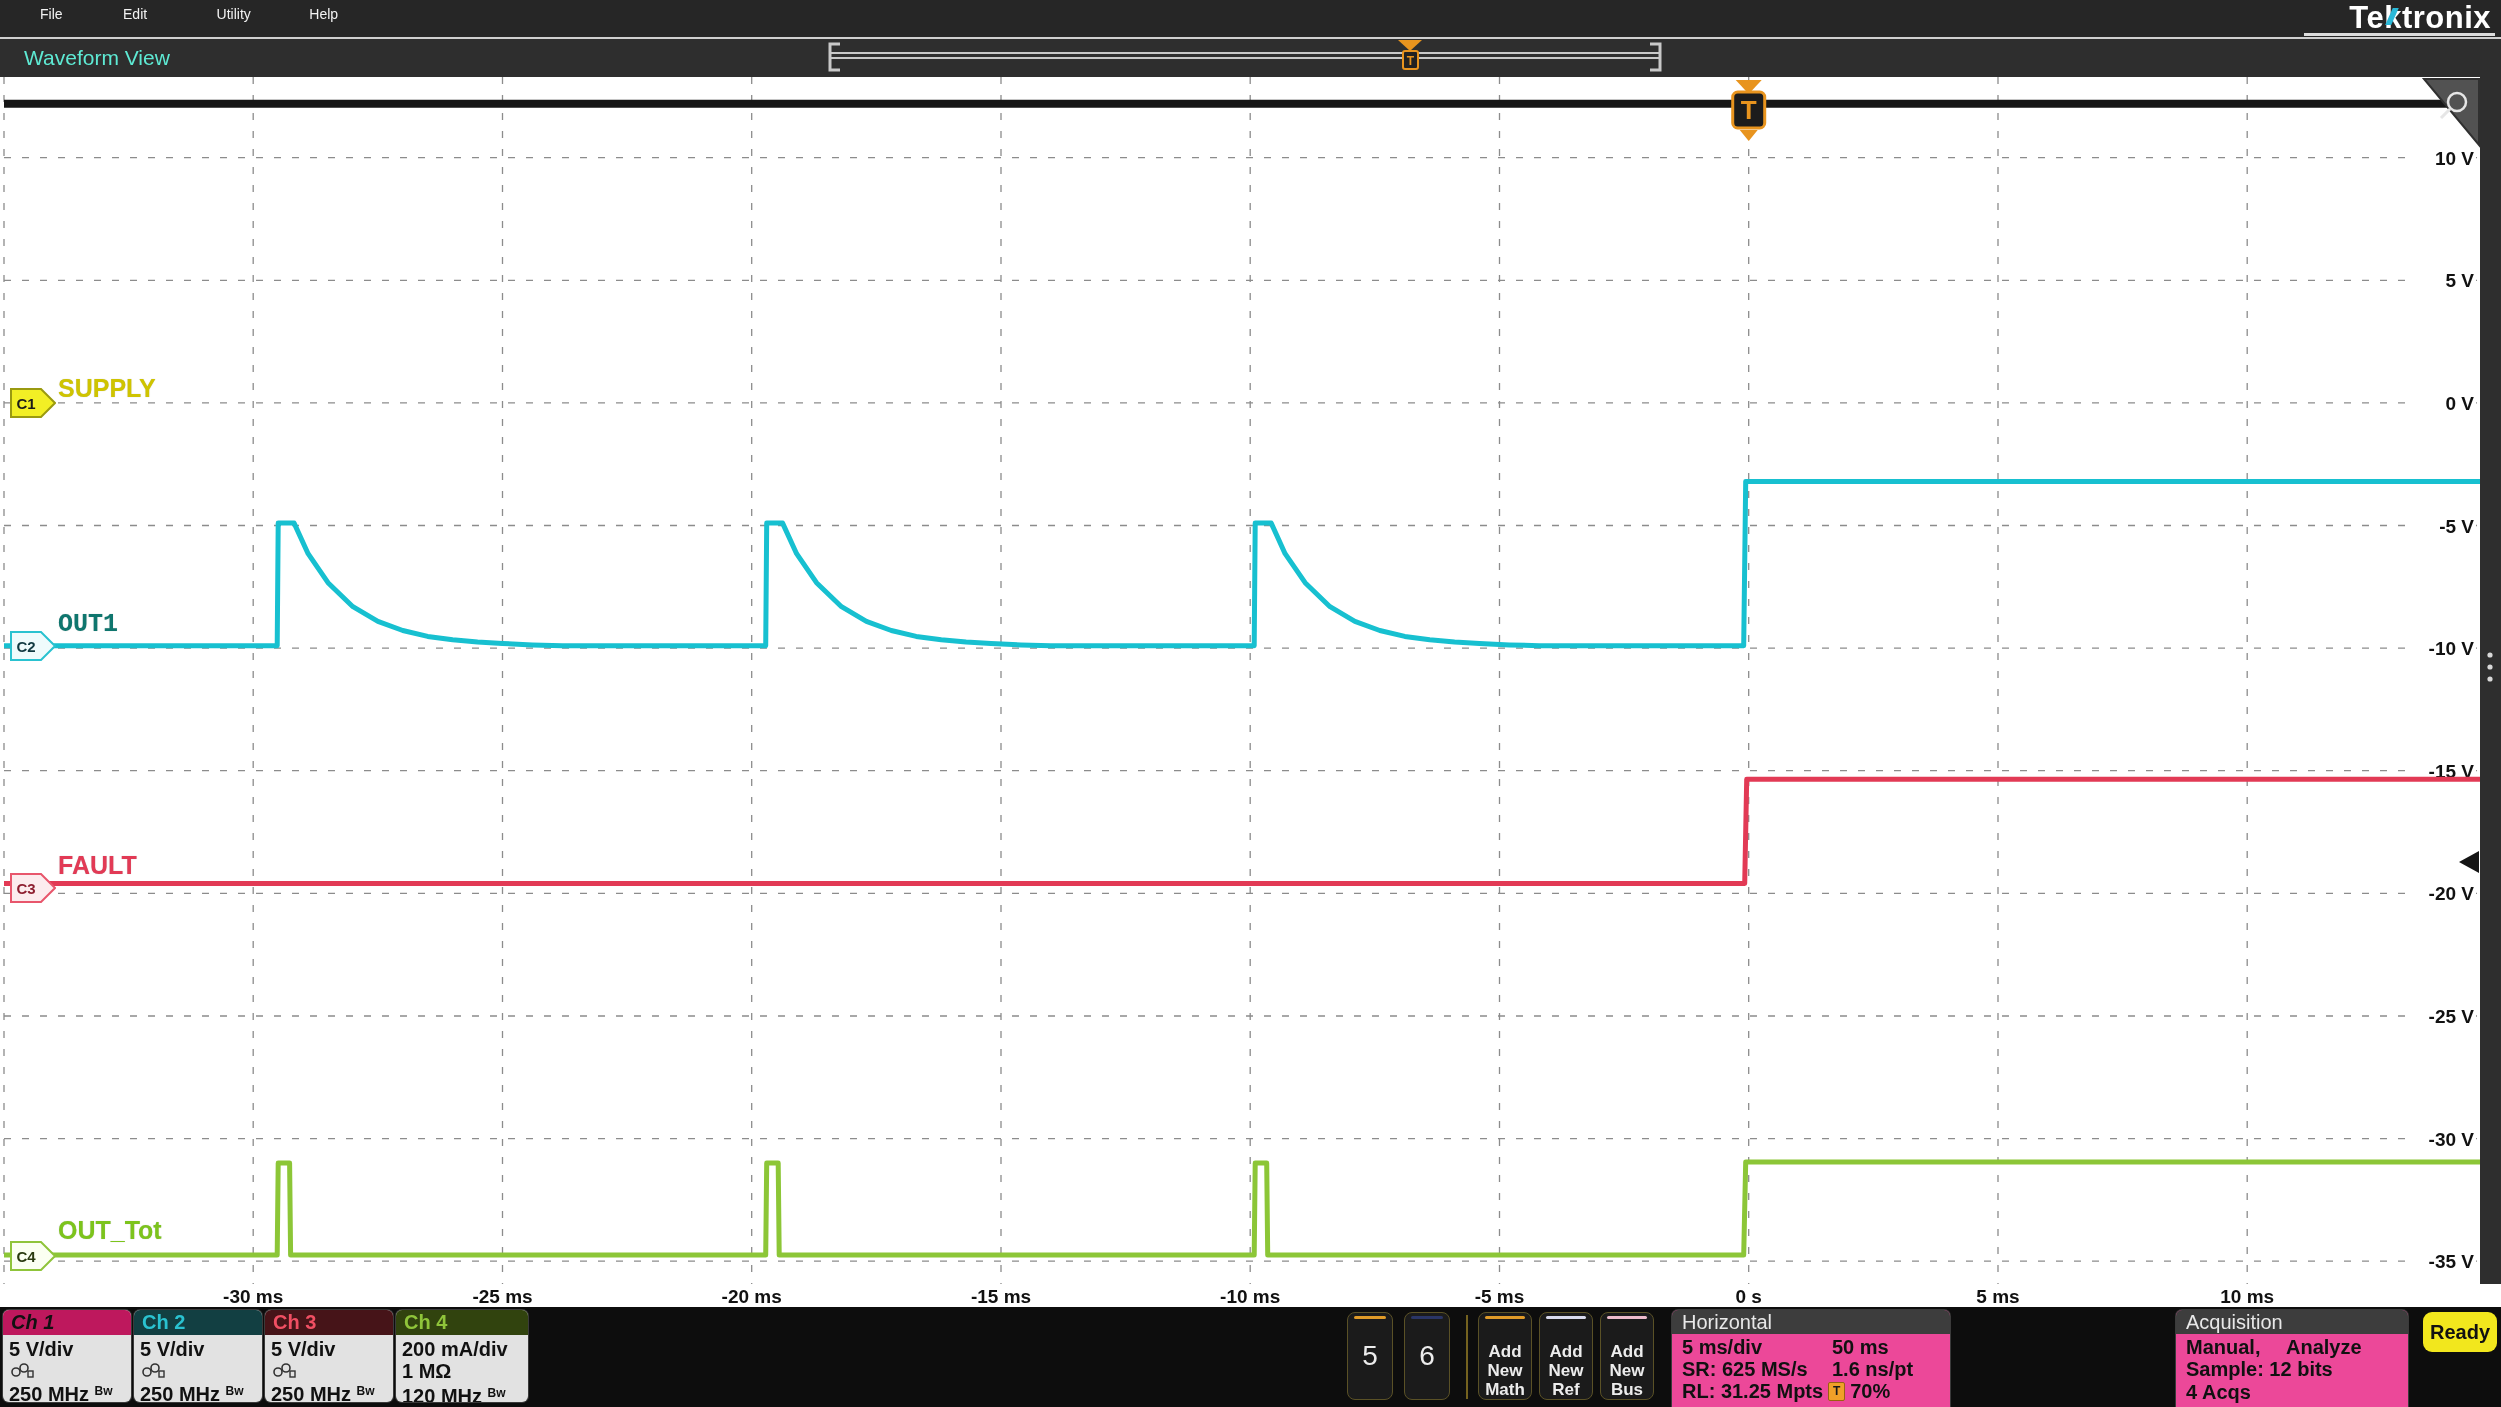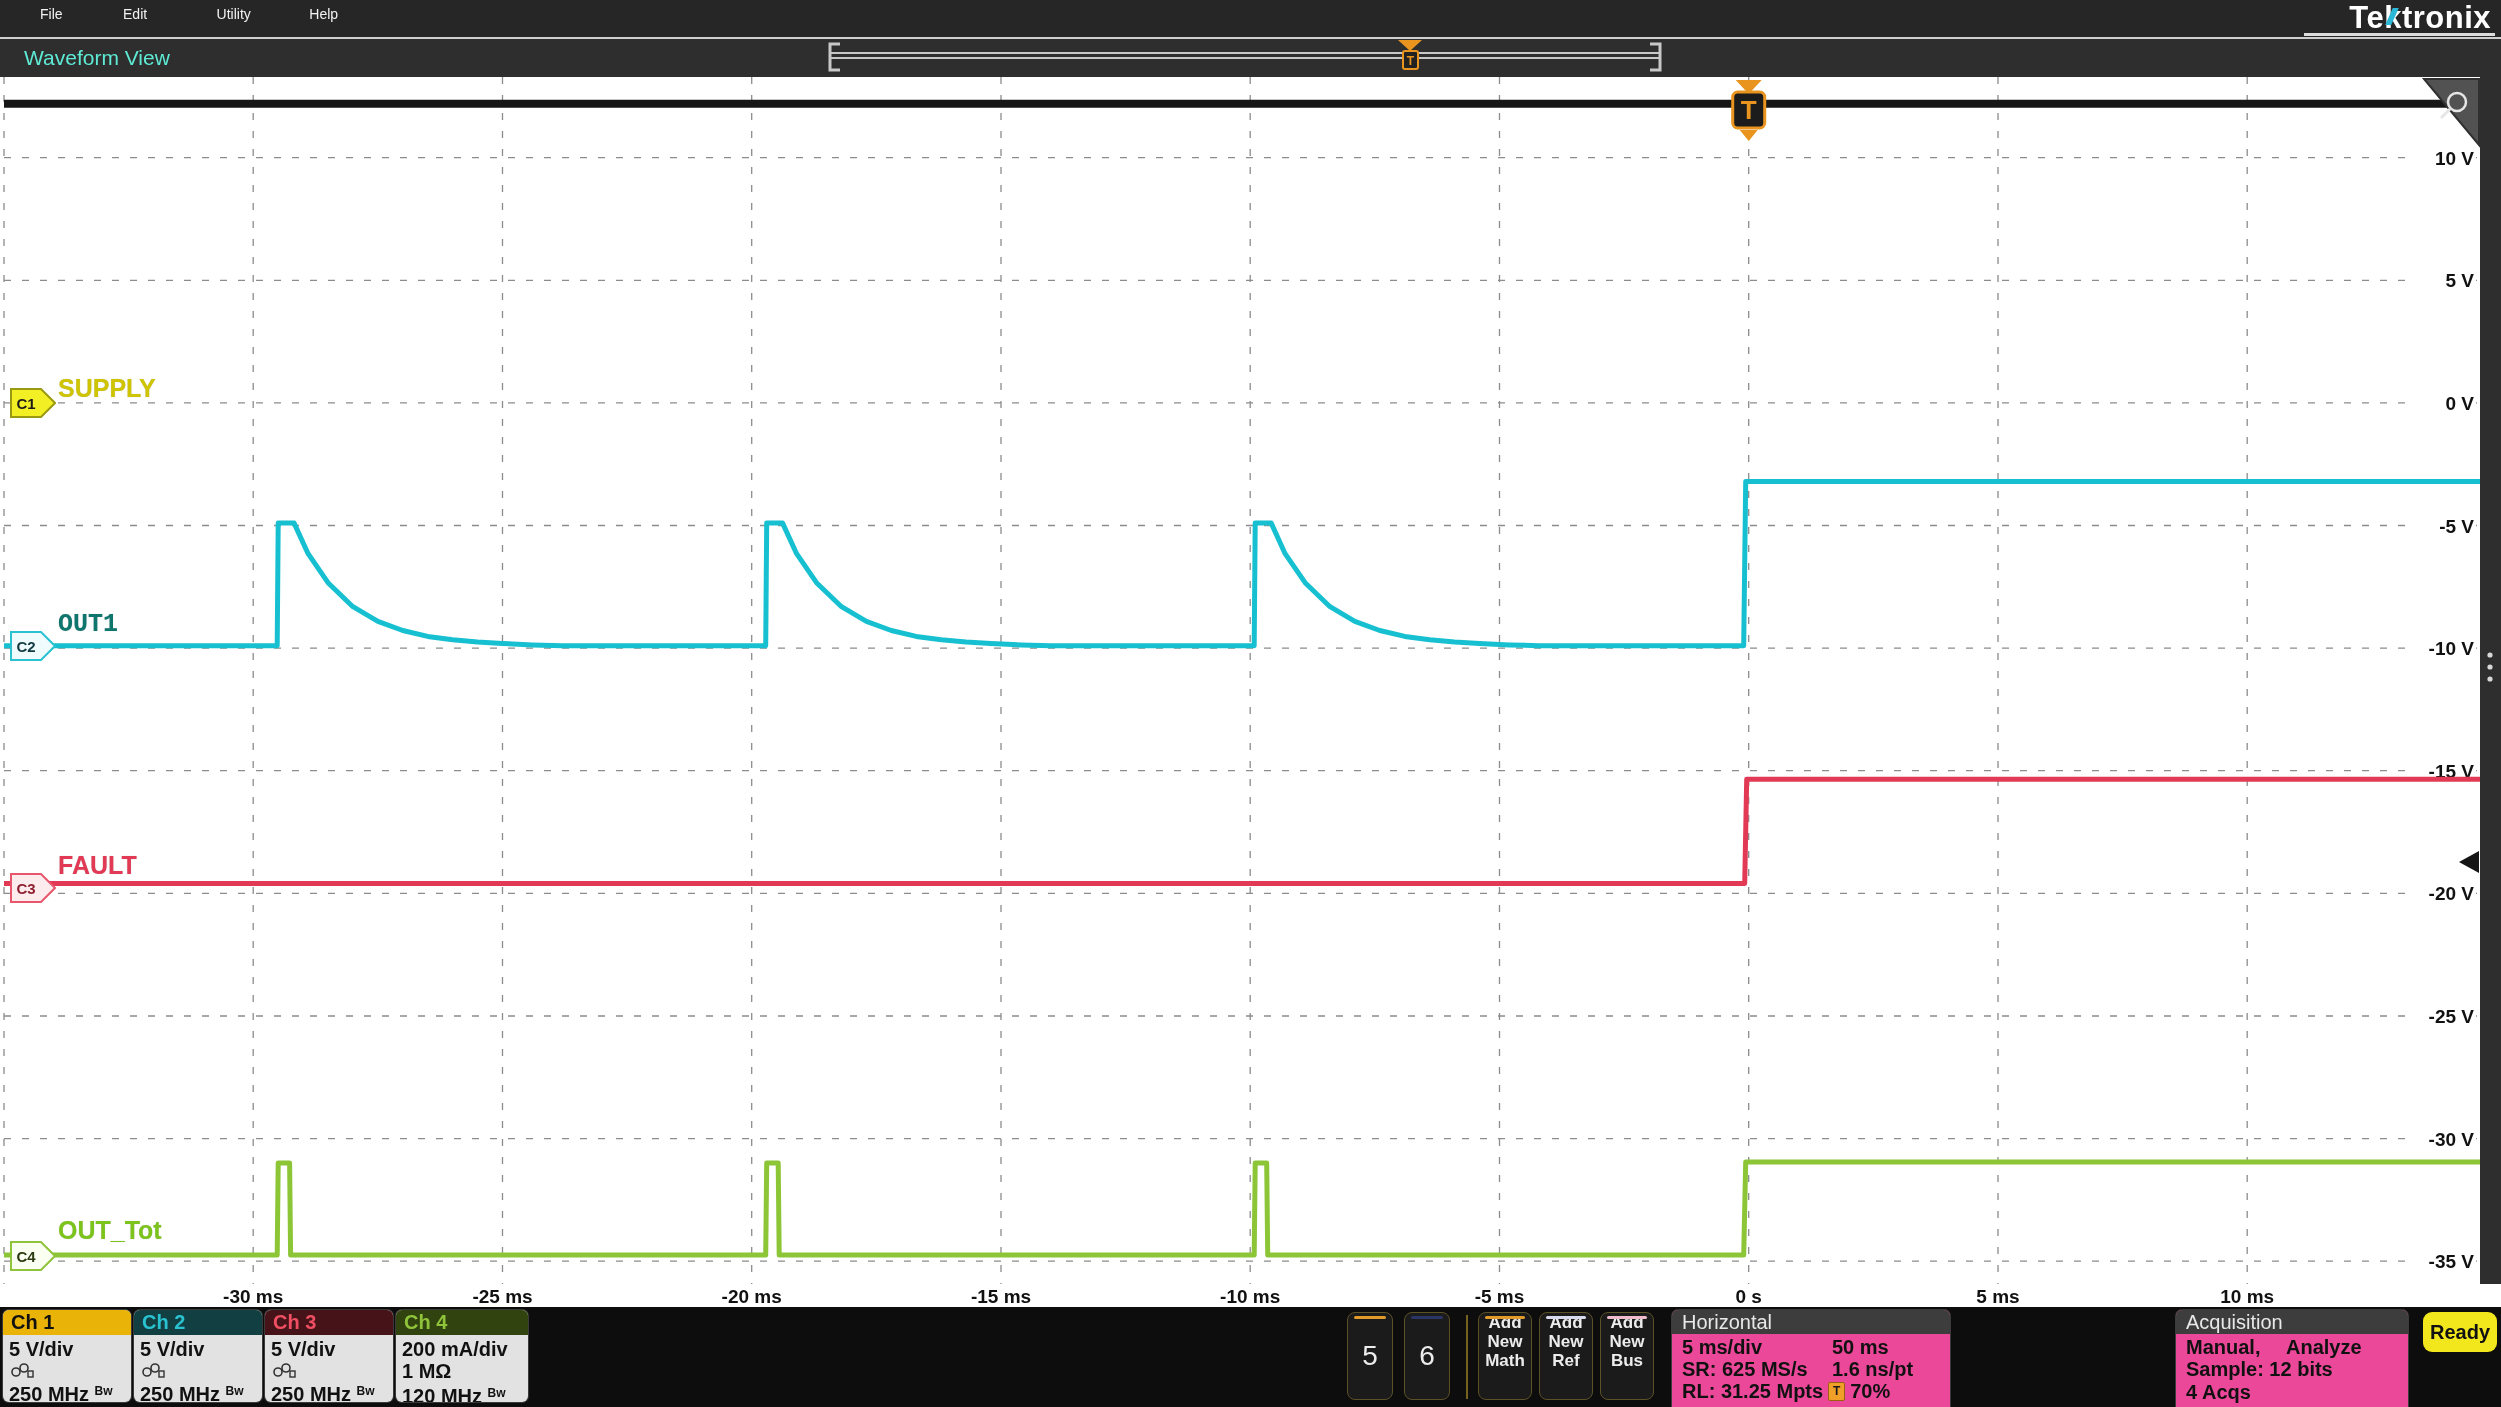--- a/index.html
+++ b/index.html
@@ -40,21 +40,21 @@
   .card-head{height:25px;line-height:25px;padding-left:8px;font-size:20px;font-weight:bold;}
   .card-body{padding:3px 6px 0 6px;font-size:20px;font-weight:600;color:#111;line-height:22px;}
   .bw{font-size:12px;vertical-align:6px;font-weight:700;}
   .probe-row{height:20px;}
 
   .scope-btn{position:absolute;top:5px;width:46px;height:88px;background:#1b1b1b;
         border:1px solid #5a5126;border-radius:8px;color:#ececec;font-size:28px;
         display:flex;align-items:center;justify-content:center;box-sizing:border-box;}
   .add-btn{position:absolute;top:5px;width:54px;height:88px;background:#1b1b1b;
         border:1px solid #5a5126;border-radius:8px;color:#ececec;font-size:17px;line-height:19px;
-        font-weight:600;display:flex;align-items:flex-start;justify-content:center;text-align:center;
+        font-weight:600;display:flex;align-items:flex-end;justify-content:center;text-align:center;
         box-sizing:border-box;}
   .btn-stripe{position:absolute;top:3px;left:6px;right:6px;height:3px;border-radius:2px;}
   .divider{position:absolute;left:1466px;top:8px;width:2px;height:84px;background:#74621f;}
 
   .panel{position:absolute;top:3px;height:120px;border-radius:6px;overflow:hidden;background:#ec4899;
         box-shadow:0 0 0 1px #3a3a3a;}
   .panel-head{height:24px;line-height:24px;background:#3d3d3d;color:#e8e8e8;font-size:20px;padding-left:10px;}
   .panel-body{padding:2px 10px;font-size:20px;font-weight:600;color:#111;}
   .hrow{display:grid;grid-template-columns:150px auto;line-height:22px;}
   .hrow3{display:flex;align-items:center;line-height:22px;}
@@ -195,21 +195,21 @@
 
   <svg class="chan-badge" style="top:1241px">
     <polygon points="1,1 31,1 45,15 31,29 1,29" stroke-width="2" style="fill: rgb(251, 255, 242); stroke: rgb(143, 196, 58);"></polygon>
     <text x="16" y="21" text-anchor="middle" style="fill: rgb(42, 58, 16);">C4</text>
   </svg>
   <div class="trace-label" style="top: 1216px; color: rgb(124, 196, 28);">OUT_Tot</div>
 
   <div class="statusbar">
 
     <div class="card" style="left:3px">
-      <div class="card-head" style="background: #eab308; color: rgb(17, 17, 17);">Ch 1</div>
+      <div class="card-head" style="background: #be185d; color: rgb(17, 17, 17); font-style: italic;">Ch 1</div>
       <div class="card-body">
         <div>5 V/div</div>
         <div class="probe-row"><svg width="26" height="16">
               <circle cx="7" cy="10" r="4" fill="none" stroke="#333" stroke-width="1.6"></circle>
               <circle cx="15" cy="6" r="4" fill="none" stroke="#333" stroke-width="1.6"></circle>
               <rect x="19" y="9" width="5" height="6" fill="none" stroke="#333" stroke-width="1.4"></rect>
             </svg></div>
         <div><span>250 MHz</span> <span class="bw">Bw</span></div>
       </div>
     </div>

